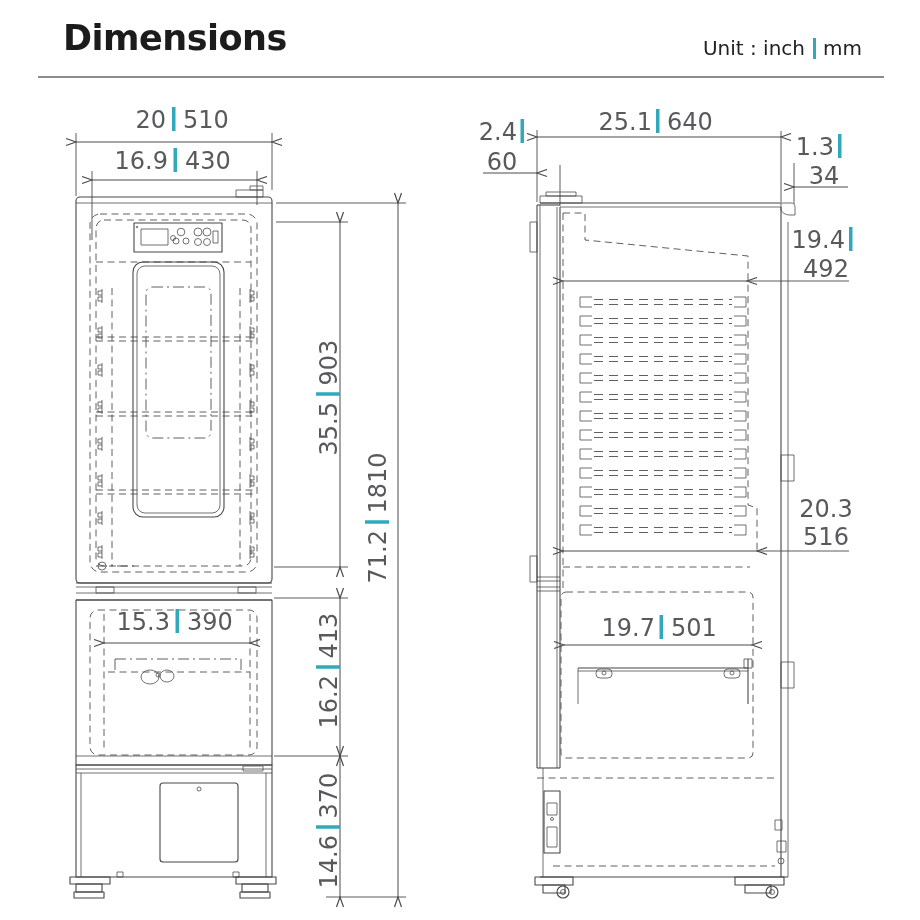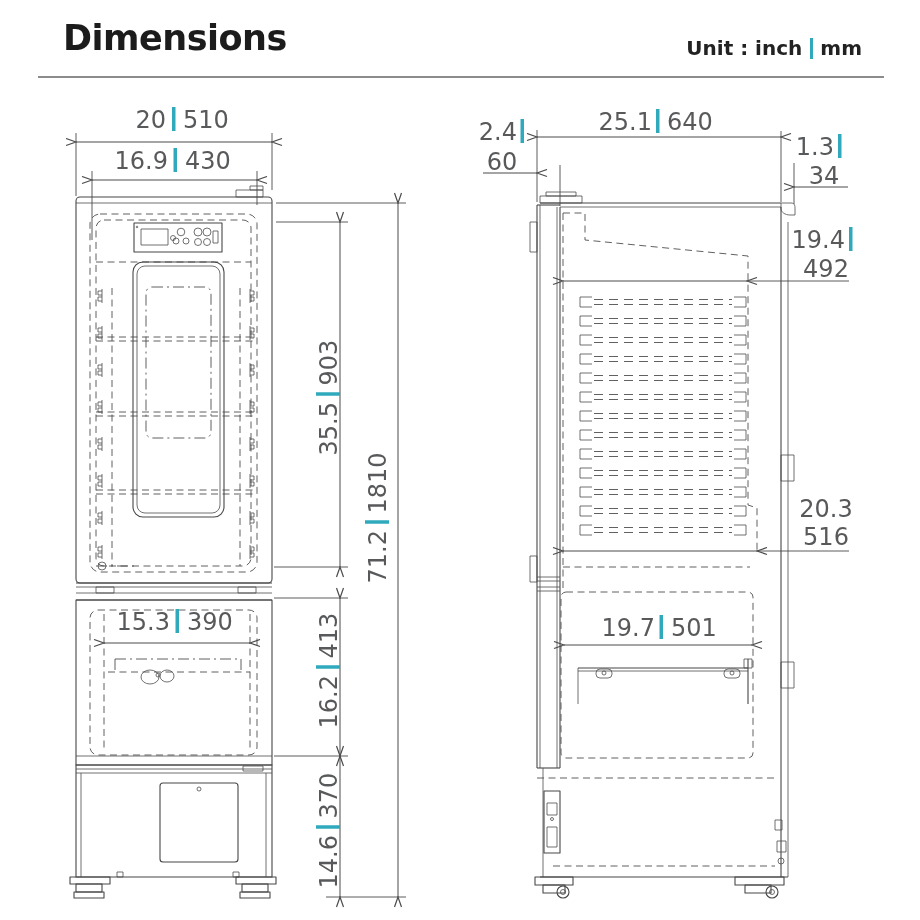--- a/index.html
+++ b/index.html
@@ -1,19 +1,19 @@
 <!DOCTYPE html>
 <html><head>
 <meta charset="utf-8">
 <style>
   html,body{margin:0;padding:0;background:#ffffff;}
   .page{position:relative;width:920px;height:920px;background:#fff;overflow:hidden;
         font-family:"DejaVu Sans","Liberation Sans",sans-serif;}
   .title{position:absolute;left:63px;top:18px;font-size:35px;font-weight:700;color:#1c1c1c;letter-spacing:-0.5px;}
-  .unit{position:absolute;right:58px;top:36px;font-size:20px;font-weight:700;color:#222;display:flex;align-items:center;}
+  .unit{position:absolute;right:58px;top:36px;font-size:20px;font-weight:400;color:#222;display:flex;align-items:center;}
   .unit .ubar{display:inline-block;width:3px;height:21px;background:#31a9bd;margin:0 7px 0 8px;}
   .rule{position:absolute;left:38px;top:76px;width:846px;height:0;border-top:2px solid #8c8c8c;}
   svg{position:absolute;left:0;top:0;}
   .ln{stroke:#474747;fill:none;stroke-width:1.1;stroke-linejoin:round;}
   .thin{stroke:#4d4d4d;fill:none;stroke-width:0.8;stroke-linejoin:round;}
   .dash{stroke:#4f4f4f;fill:none;stroke-width:0.9;stroke-dasharray:7 4.5;}
   .dash2{stroke:#4f4f4f;fill:none;stroke-width:0.9;stroke-dasharray:9 6;}
   .dashdot{stroke:#4f4f4f;fill:none;stroke-width:0.9;stroke-dasharray:11 4 2 4;}
   .dim{stroke:#4b4b4b;fill:none;stroke-width:1;}
   .ext{stroke:#4b4b4b;fill:none;stroke-width:0.9;}

